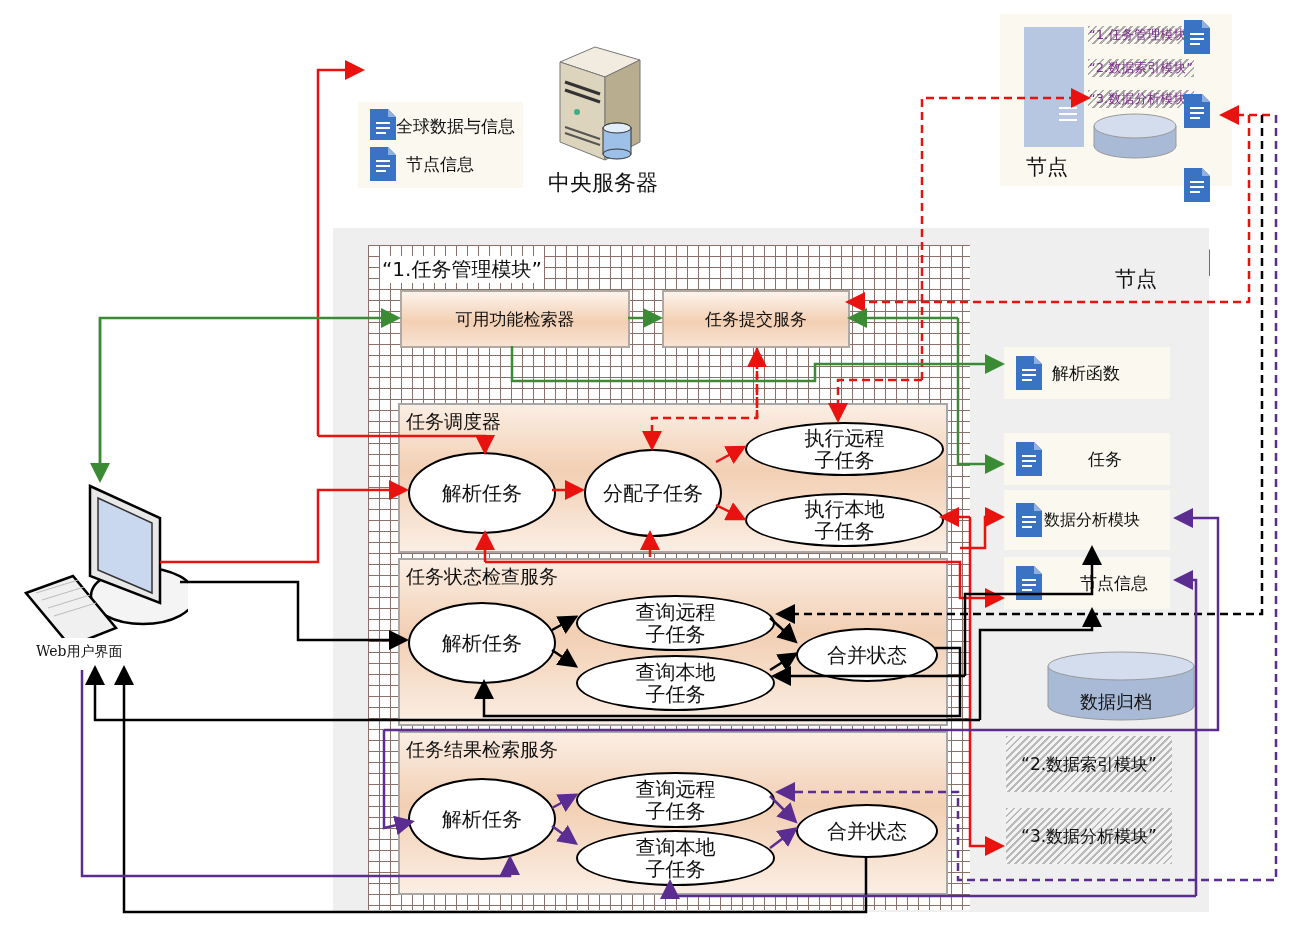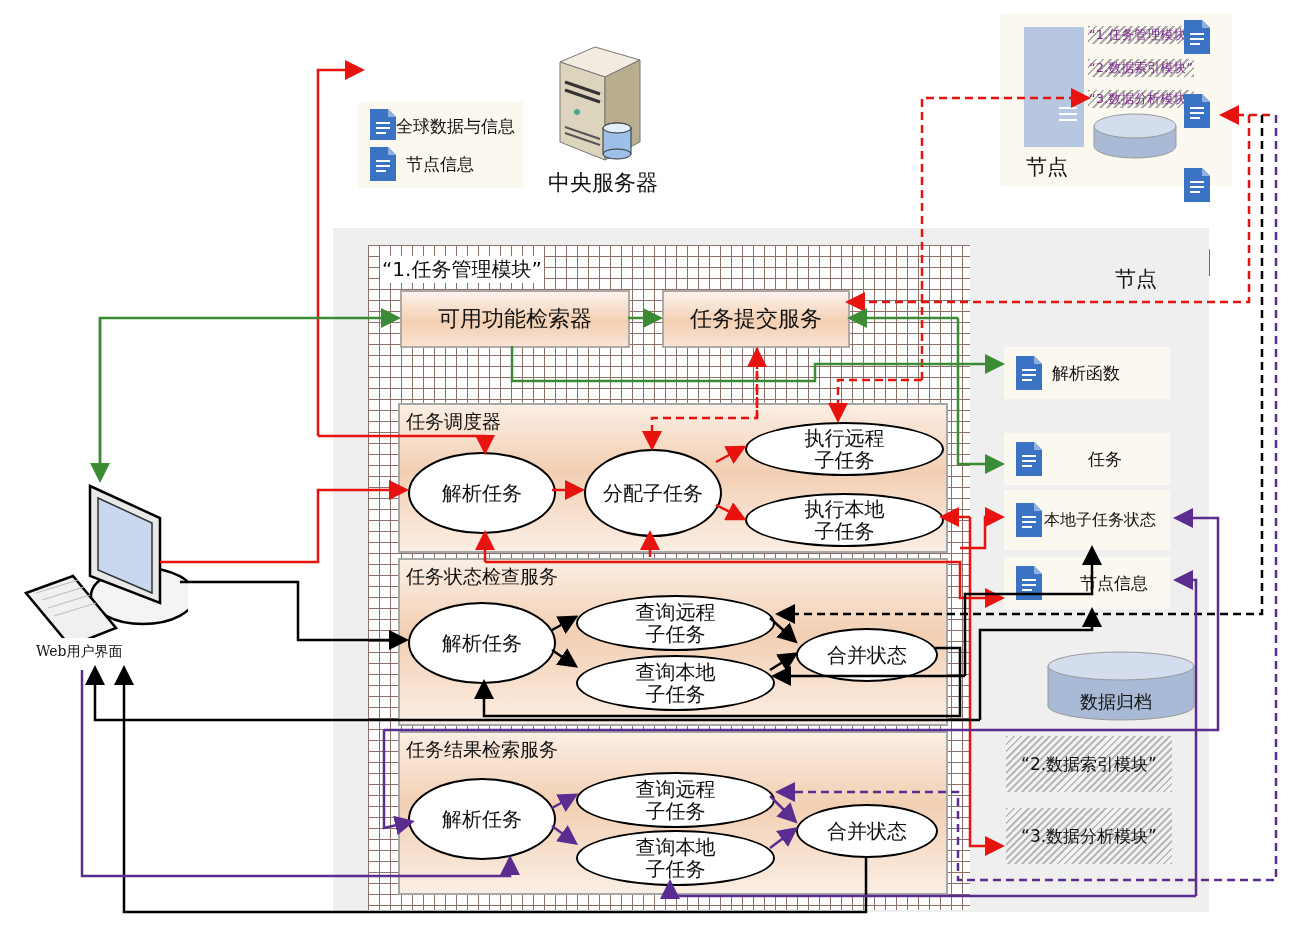--- a/index.html
+++ b/index.html
@@ -6,21 +6,21 @@
   body{width:1299px;height:934px;position:relative;overflow:hidden;font-family:"DejaVu Sans",sans-serif;color:#111;}
   .abs{position:absolute;}
   .panel-cream{background:#fbf9ef;}
   .node-panel{position:absolute;left:333px;top:228px;width:876px;height:684px;background:#efefef;}
   .grid-area{position:absolute;left:368px;top:245px;width:602px;height:665px;
      background-color:#fff;
      background-image:linear-gradient(#8a7068 1px,transparent 1px),linear-gradient(90deg,#8a7068 1px,transparent 1px);
      background-size:11px 11px;}
   .svc{position:absolute;border:2px solid #a7a7a7;background:linear-gradient(180deg,#fbeee4 0%,#f2cfb3 45%,#fbeee4 100%);}
   .svc-title{position:absolute;left:6px;top:4px;font-size:19px;}
-  .rect-btn{position:absolute;display:flex;align-items:center;justify-content:center;font-size:22px;
+  .rect-btn{position:absolute;display:flex;align-items:center;justify-content:center;font-size:17px;
      border:2px solid #b0a8a3;background:linear-gradient(180deg,#fdf3ec 0%,#f3cfb2 55%,#f8e3d3 100%);}
   .ellipse{position:absolute;border:2.5px solid #000;border-radius:50%;background:#fff;display:flex;
      align-items:center;justify-content:center;text-align:center;font-size:20px;line-height:24px;}
   .doc-item{position:absolute;display:flex;align-items:center;background:#fbf9ef;font-size:17px;}
   .doc-icon{width:26px;height:34px;margin-left:12px;margin-right:10px;position:relative;flex:none;}
   .hatched{position:absolute;display:flex;align-items:center;justify-content:center;font-size:17px;
      background:repeating-linear-gradient(135deg,#b9b9b9 0 2px,#f2f2f2 2px 5px);}
   .cyl{position:absolute;}
   .lbl{position:absolute;font-size:19px;white-space:nowrap;}
   svg.lines{position:absolute;left:0;top:0;pointer-events:none;}
@@ -204,21 +204,21 @@
 <div class="doc-item" style="left:1004px;top:490px;width:166px;height:60px;">
   <span class="doc-icon" style="margin-right:2px;"><svg width="26" height="34" viewBox="0 0 26 34">
         <path d="M0,0 H18 L26,8 V34 H0 Z" fill="#3a73c4"></path>
         <path d="M18,0 V8 H26 Z" fill="#8fb0e0"></path>
         <g stroke="#fff" stroke-width="2">
           <line x1="6" y1="14" x2="20" y2="14"></line>
           <line x1="6" y1="19" x2="20" y2="19"></line>
           <line x1="6" y1="24" x2="16" y2="24"></line>
         </g>
       </svg></span>
-  <span style="font-size:16px;">本地子任务状态</span>
+  <span style="font-size:16px;">数据分析模块</span>
 </div>
 <div class="doc-item" style="left:1004px;top:557px;width:166px;height:52px;">
   <span class="doc-icon"><svg width="26" height="34" viewBox="0 0 26 34">
         <path d="M0,0 H18 L26,8 V34 H0 Z" fill="#3a73c4"></path>
         <path d="M18,0 V8 H26 Z" fill="#8fb0e0"></path>
         <g stroke="#fff" stroke-width="2">
           <line x1="6" y1="14" x2="20" y2="14"></line>
           <line x1="6" y1="19" x2="20" y2="19"></line>
           <line x1="6" y1="24" x2="16" y2="24"></line>
         </g>

